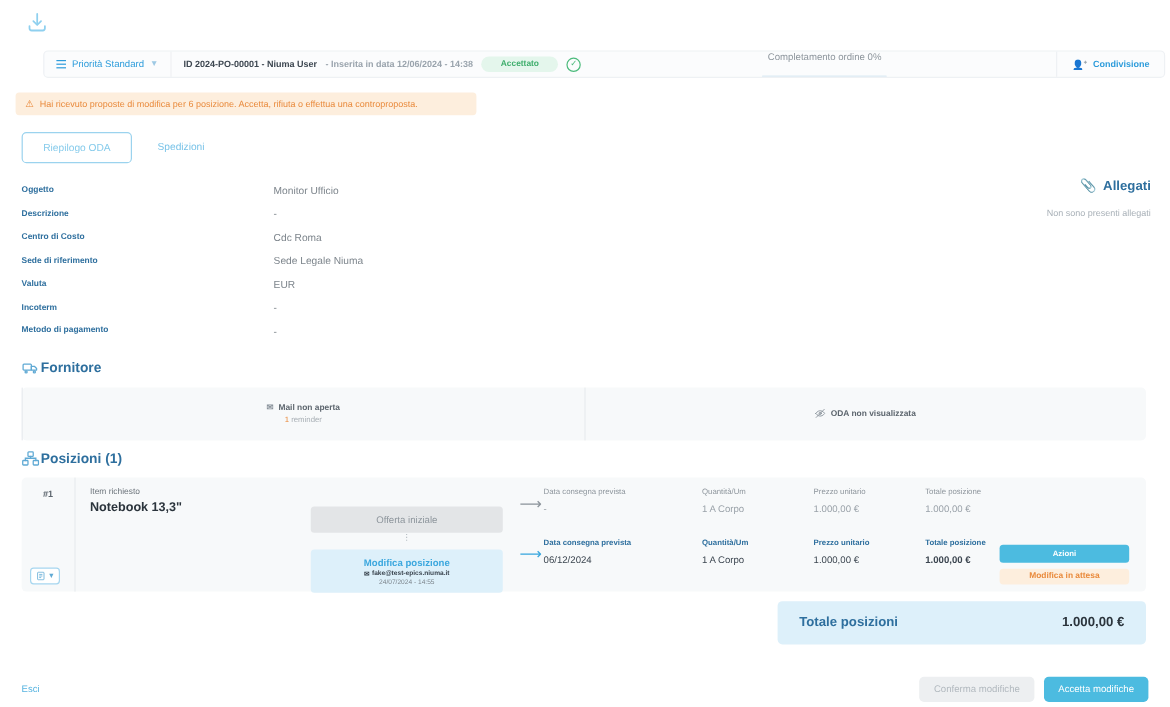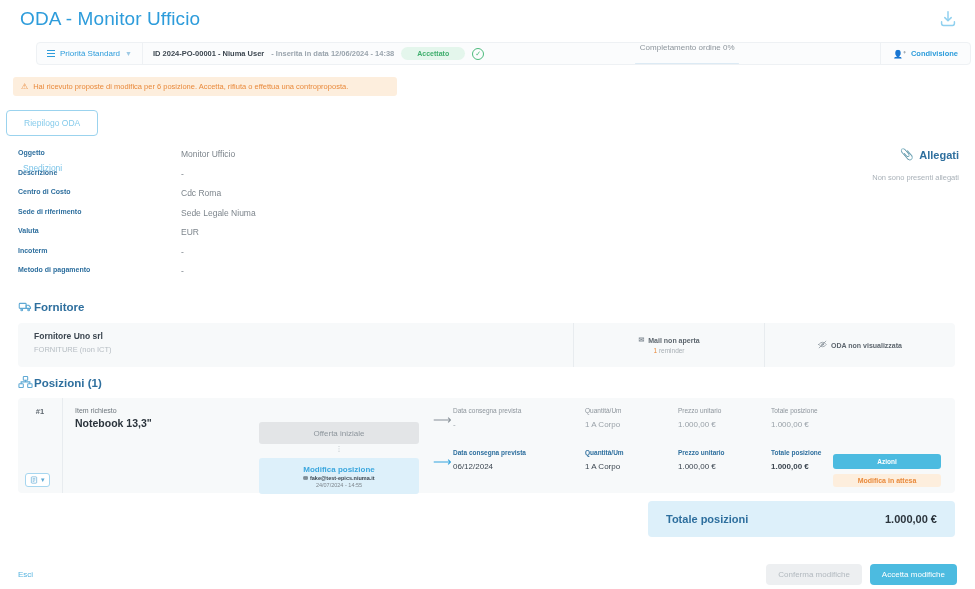--- a/index.html
+++ b/index.html
@@ -69,29 +69,29 @@
   
   .alert {
     position: absolute; top: 77px; left: 13px; width: 384px; height: 19px;
     background: #fdeedd; border-radius: 3px;
     display: flex; align-items: center; gap: 5px; padding: 0 8px;
     color: #e98a3c; font-size: 7.5px;
   }
   .alert .warn { font-size: 8px; }
 
   
-  .tabs { position: absolute; top: 110px; left: 6px; display: flex; gap: 20px; flex-direction: column; }
+  .tabs { position: absolute; top: 110px; left: 18px; display: flex; gap: 4px; }
   .tab {
     font-size: 8.5px; padding: 7px 17px; border-radius: 4px; color: #79c3e8;
   }
   .tab.active { border: 1px solid #9bd3ee; color: #86cbeb; background: #fff; }
 
   
   .fields { position: absolute; top: 149px; left: 18px; width: 560px; }
-  .field { display: flex; height: 19.5px; align-items: flex-start; }
+  .field { display: flex; height: 19.5px; align-items: center; gap: 47px; }
   .field .lbl { width: 163px; font-size: 7px; font-weight: bold; color: #2e6f9e; }
   .field .val { font-size: 8.5px; color: #7d858c; }
 
   
   .attach { position: absolute; top: 148px; right: 16px; text-align: right; }
   .attach-head {
     display: flex; align-items: center; justify-content: flex-end; gap: 5px;
     color: #2e6f9e; font-weight: bold; font-size: 11px;
   }
   .clip { color: #78b7dd; font-size: 11px; }
@@ -213,21 +213,20 @@
   }
   .btn.disabled { background: #edeff1; color: #b2b9bf; }
   .btn.primary { background: #4cbbe0; color: #ffffff; }
 </style>
 </head>
 <body>
 
 <div class="page">
 
   <div class="title-row">
-    <div class="page-title">ODA - Monitor Ufficio</div>
     <span class="dl-icon">
       <svg viewBox="0 0 24 24" width="22" height="22" fill="none" stroke="#8fd0ef" stroke-width="1.6" stroke-linecap="round" stroke-linejoin="round">
         <path d="M12 4v9"></path>
           <path d="M8.5 10.5 12 14l3.5-3.5"></path>
         <path d="M5 15v2a2 2 0 0 0 2 2h10a2 2 0 0 0 2-2v-2"></path>
       </svg>
     </span>
   </div>
 
   <div class="statusbar">
@@ -313,24 +312,20 @@
         <rect x="2" y="7" width="11" height="8" rx="1.2"></rect>
           <path d="M13 10h4l3 3v2h-7z"></path>
         <circle cx="6" cy="17.5" r="1.4"></circle>
           <circle cx="17" cy="17.5" r="1.4"></circle>
       </svg>
     </span>
     <span>Fornitore</span>
   </div>
 
   <div class="fornitore-card">
-    <div class="forn-left">
-      <div class="forn-name">Fornitore Uno srl</div>
-      <div class="forn-cat">FORNITURE (non ICT)</div>
-    </div>
     <div class="forn-stat">
       <div class="t">
         <span class="muted-ico">✉</span>
         <span>Mail non aperta</span>
       </div>
       <div class="s">
         <span class="n">1</span>
         <span>reminder</span>
       </div>
     </div>

